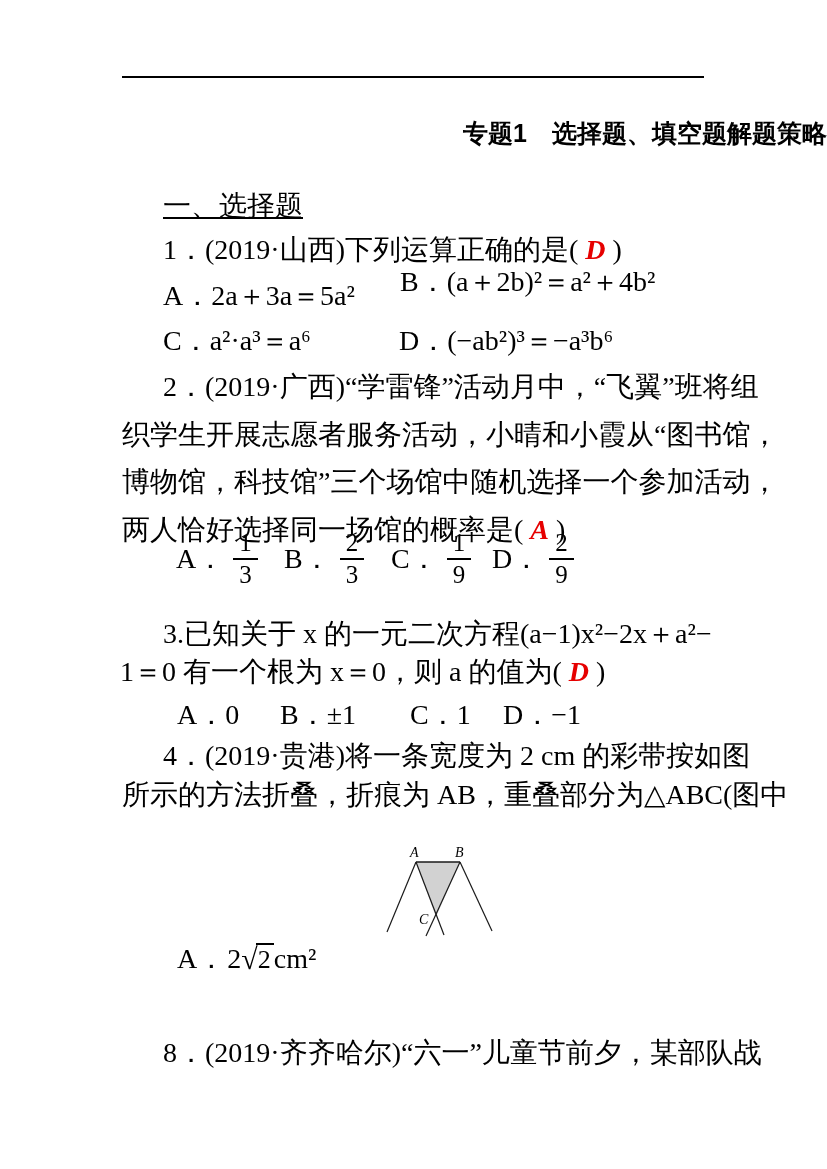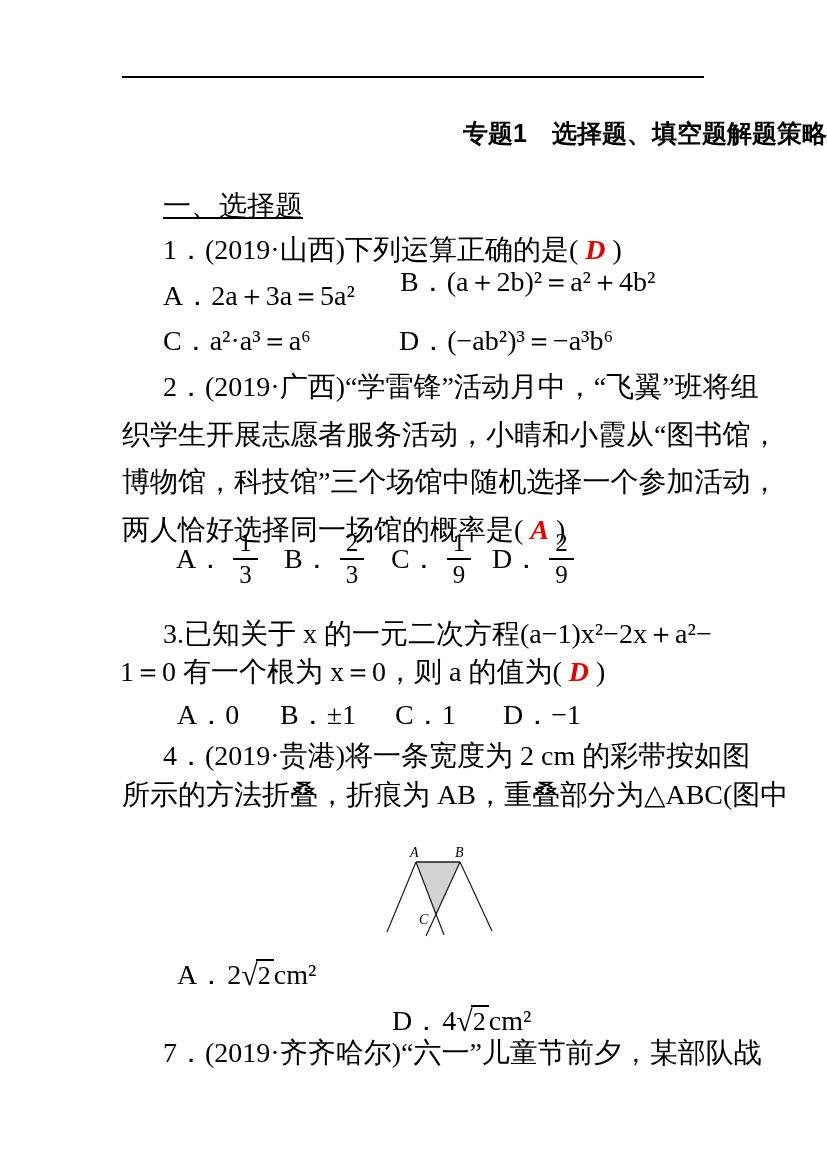--- a/index.html
+++ b/index.html
@@ -37,21 +37,21 @@
     position:absolute;display:inline-flex;align-items:center;height:62px;
     font-size:28px;
   }
   .frac{
     display:inline-flex;flex-direction:column;align-items:center;
     font-size:25px;line-height:1.12;margin-left:9px;
   }
   .frac .num{padding:0 6px 1px;border-bottom:2px solid #000;}
   .frac .den{padding-top:1px;}
   
-  .sq{display:inline-block;white-space:nowrap;margin-left:2px;margin-top:16px;}
+  .sq{display:inline-block;white-space:nowrap;margin-left:2px;}
   .radical{display:inline-block;font-size:30px;margin-right:-2px;transform:translateY(1px);}
   .radicand{display:inline-block;border-top:2px solid #000;font-size:26px;line-height:1.15;padding:0 3px 0 2px;}
   .unit{}
   .fig{position:absolute;left:370px;top:843px;}
   .fig text{
     font-family:"Liberation Serif","DejaVu Serif",serif;
     font-style:italic;font-size:14px;
   }
 </style>
 </head>
@@ -110,21 +110,21 @@
       <span class="den">9</span>
     </span>
   </div>
 
   <div class="line" style="left:163px;top:606px;margin-top:10px;">3.已知关于 x 的一元二次方程(a−1)x²−2x＋a²−</div>
   <div class="line" style="left:120px;top:654px;">
     <span>1＝0 有一个根为 x＝0，则 a 的值为(</span><span class="ans">D</span><span>)</span>
   </div>
   <div class="line" style="left:177px;top:697px;">A．0</div>
   <div class="line" style="left:280px;top:697px;">B．±1</div>
-  <div class="line" style="left:395px;top:697px;">C．1</div>
+  <div class="line" style="left:410px;top:697px;">C．1</div>
   <div class="line" style="left:503px;top:697px;font-family:Liberation Serif, serif;">D．−1</div>
 
   <div class="line" style="left:163px;top:738px;">
     <span>4．(2019·</span><span class="region">贵港</span><span>)将一条宽度为 2 cm 的彩带按如图</span>
   </div>
   <div class="line" style="left:122px;top:777px;">所示的方法折叠，折痕为 AB，重叠部分为△ABC(图中</div>
 
   <svg class="fig" width="130" height="100" viewBox="0 0 130 100">
     <polygon points="46,19 90,19 66,74" fill="#d2d2d2" stroke="none"></polygon>
     <line x1="46" y1="19" x2="90" y2="19" stroke="#1a1a1a" stroke-width="1.4"></line>
@@ -133,21 +133,18 @@
     <line x1="90" y1="19" x2="56" y2="93" stroke="#1a1a1a" stroke-width="1.2"></line>
     <line x1="90" y1="19" x2="122" y2="88" stroke="#1a1a1a" stroke-width="1.2"></line>
     <text x="40" y="14">A</text>
     <text x="85" y="14">B</text>
     <text x="49" y="81">C</text>
   </svg>
 
   <div class="line" style="left:177px;top:940px;">
     <span>A．</span><span class="sq"><span>2</span><span class="radical">√</span><span class="radicand">2</span></span><span class="unit">cm²</span>
   </div>
-  <div class="line" style="left:392px;top:986px;">
-    <span>D．</span><span class="sq"><span>4</span><span class="radical">√</span><span class="radicand">2</span></span><span class="unit">cm²</span>
-  </div>
 
   <div class="line" style="left:163px;top:1035px;">
-    <span>7．(2019·</span><span class="region">齐齐哈尔</span><span>)“六一”儿童节前夕，某部队战</span>
+    <span>8．(2019·</span><span class="region">齐齐哈尔</span><span>)“六一”儿童节前夕，某部队战</span>
   </div>
 
 </div>
 
 </body></html>

